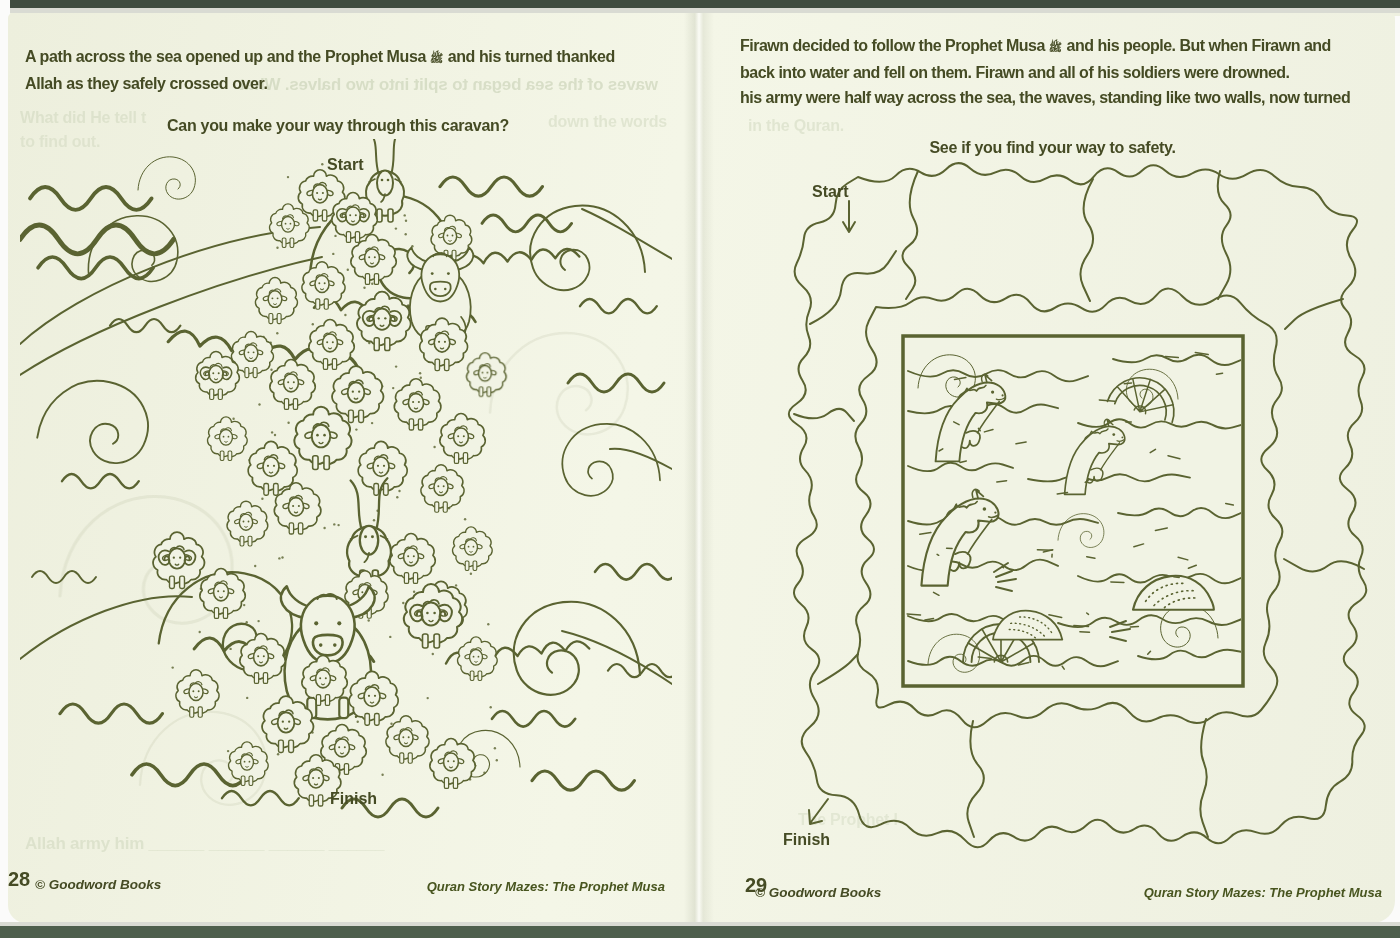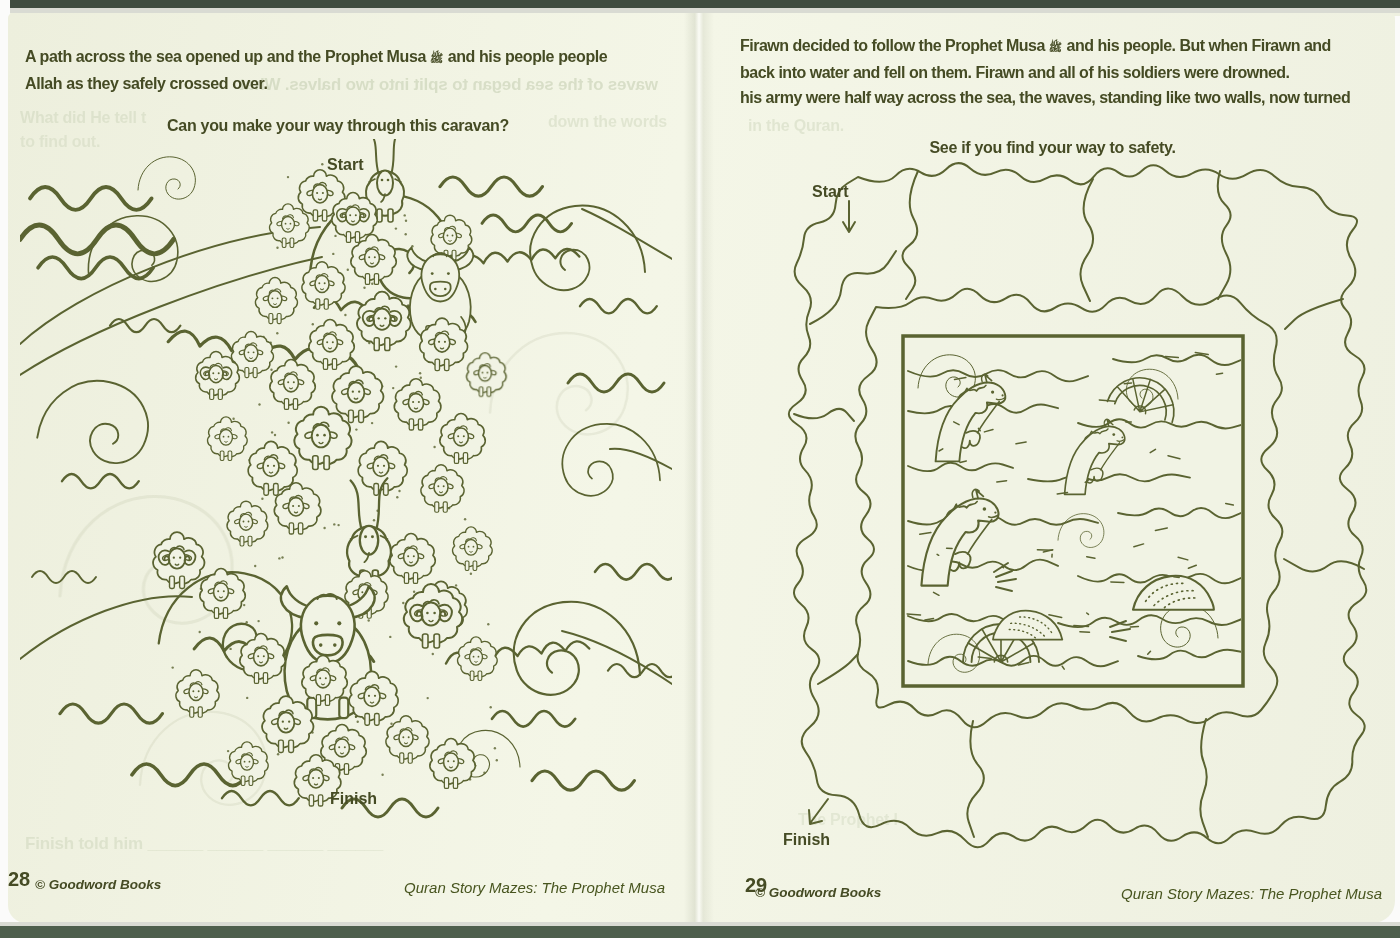--- a/index.html
+++ b/index.html
@@ -22,22 +22,22 @@
     line-height:25px;letter-spacing:-.4px;}
   .para .ln{white-space:nowrap;}
   .hon{font-size:11px;letter-spacing:0;}
   .prompt{position:absolute;color:var(--ink,#454b24);font-size:16px;font-weight:600;
     text-align:center;letter-spacing:-.3px;}
   .sf-label{position:absolute;color:var(--ink,#454b24);font-size:16px;font-weight:600;}
   .footer-copy{position:absolute;color:var(--ink,#454b24);font-size:13.5px;
     font-style:italic;font-weight:600;}
   .footer-page{position:absolute;color:var(--ink,#454b24);font-size:20px;font-weight:600;
     }
-  .footer-series{position:absolute;color:var(--accent_green,#48551f);font-size:15px;
-    font-style:italic;font-weight:400;}
+  .footer-series{position:absolute;color:var(--accent_green,#48551f);font-size:13px;
+    font-style:italic;font-weight:700;}
   .ghost{position:absolute;color:var(--ghost,#c9d2b8);opacity:.55;font-weight:700;
     font-size:16px;white-space:nowrap;letter-spacing:-.2px;}
   .ghost.mirror{transform:scaleX(-1);}
   svg.art{position:absolute;}
   svg .ln-st{stroke:var(--line,#5a6331);stroke-width:2;fill:none;
     stroke-linecap:round;stroke-linejoin:round;}
   .ghost-shape{opacity:.08;}
 </style>
 </head>
 <body style="--paper: #f1f3e4; --ink: #454b24; --line: #5a6331; --accent_green: #48551f; --cover_edge: #4e5f4d; --page_stack: #d9dbd3; --ghost: #c3cdb0;">
@@ -125,26 +125,26 @@
   <div class="top-edge"></div>
   <div class="page-bg"></div>
   <div class="gutter"></div>
   <div class="bottom-edge"></div>
 
   <div class="page left">
     <div class="ghost mirror" style="left:150px;top:62px;width:500px;font-size:17px">waves of the sea began to split into two halves. What</div>
     <div class="ghost" style="left:12px;top:96px;opacity:.38">What did He tell t</div>
     <div class="ghost" style="left:540px;top:100px;opacity:.38">down the words</div>
     <div class="ghost" style="left:12px;top:120px;opacity:.34">to find out.</div>
-    <div class="ghost" style="left:17px;top:821px;font-size:17px;opacity:.4">Finish told him ______   ______   ______   ______</div>
+    <div class="ghost" style="left:17px;top:821px;font-size:17px;opacity:.4">Allah army him ______   ______   ______   ______</div>
 
     <div class="para" style="left:17px;top:31px">
       <div class="ln"><span>A path across the sea opened up and the Prophet Musa</span>
         <span class="hon">ﷺ</span>
-        <span>and his people people</span></div>
+        <span>and his turned thanked</span></div>
       <div class="ln">Allah as they safely crossed over.</div>
     </div>
     <div class="prompt" style="left:0;top:104px;width:660px">Can you make your way through this caravan?</div>
 
     <svg class="art" style="left:12px;top:126px" width="652" height="683" viewBox="0 0 652 683">
       <g id="L-ghostshapes" class="ghost-shape">
         <use href="#g-curl" transform="translate(40,340) scale(1.5)"></use>
         <use href="#g-curl" transform="translate(470,180) scale(1.2)"></use>
         <use href="#g-curl" transform="translate(120,560) scale(1.1)"></use>
       </g>

